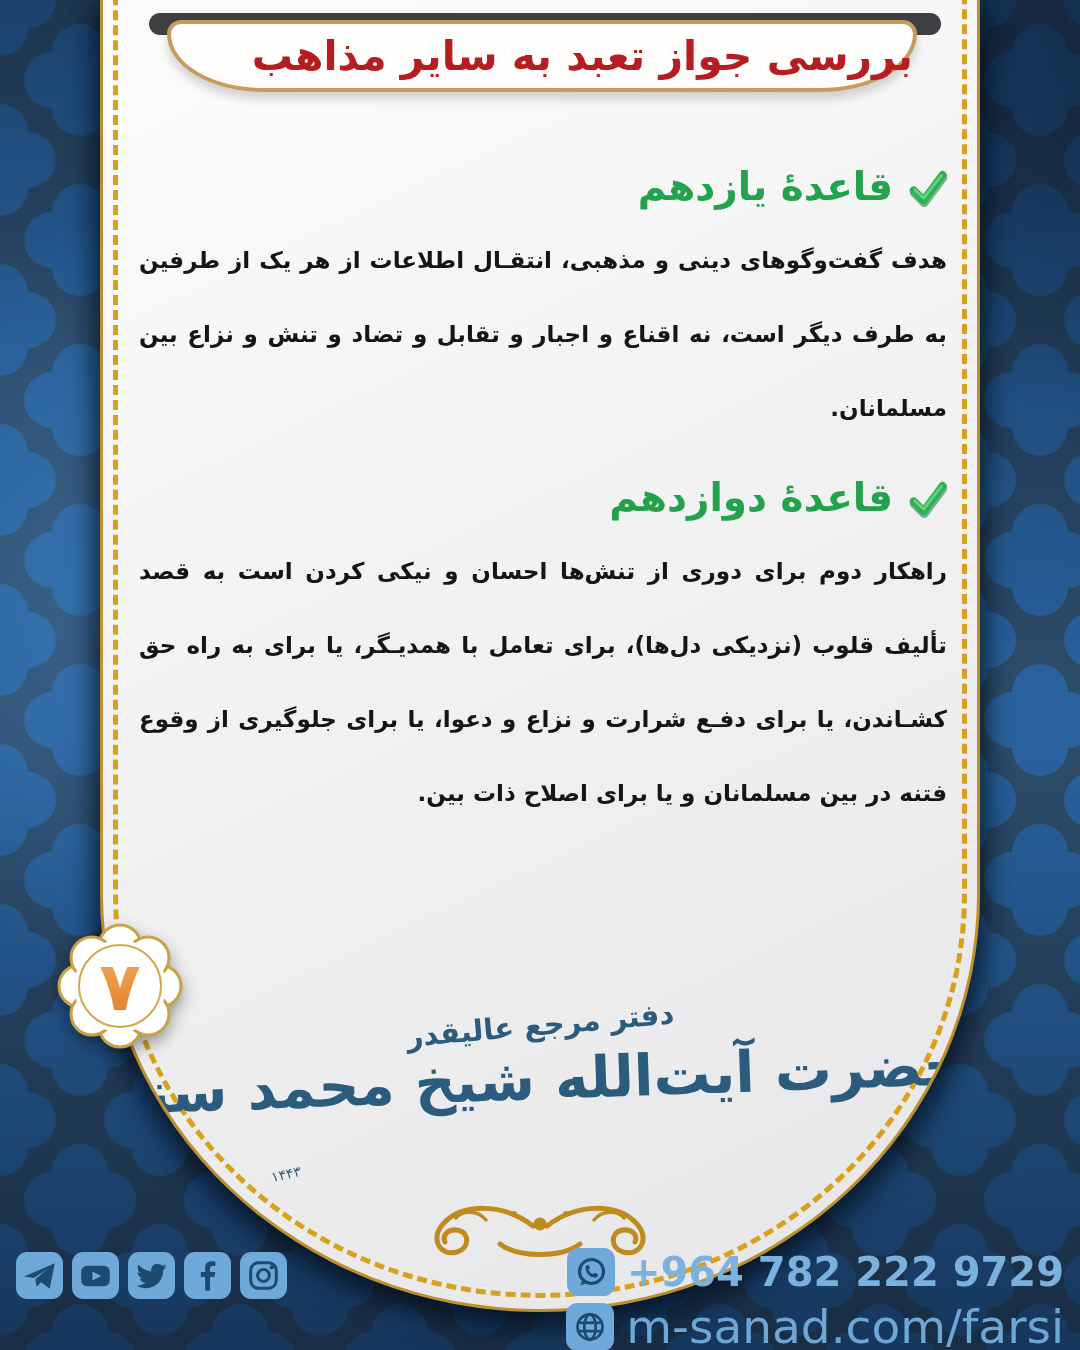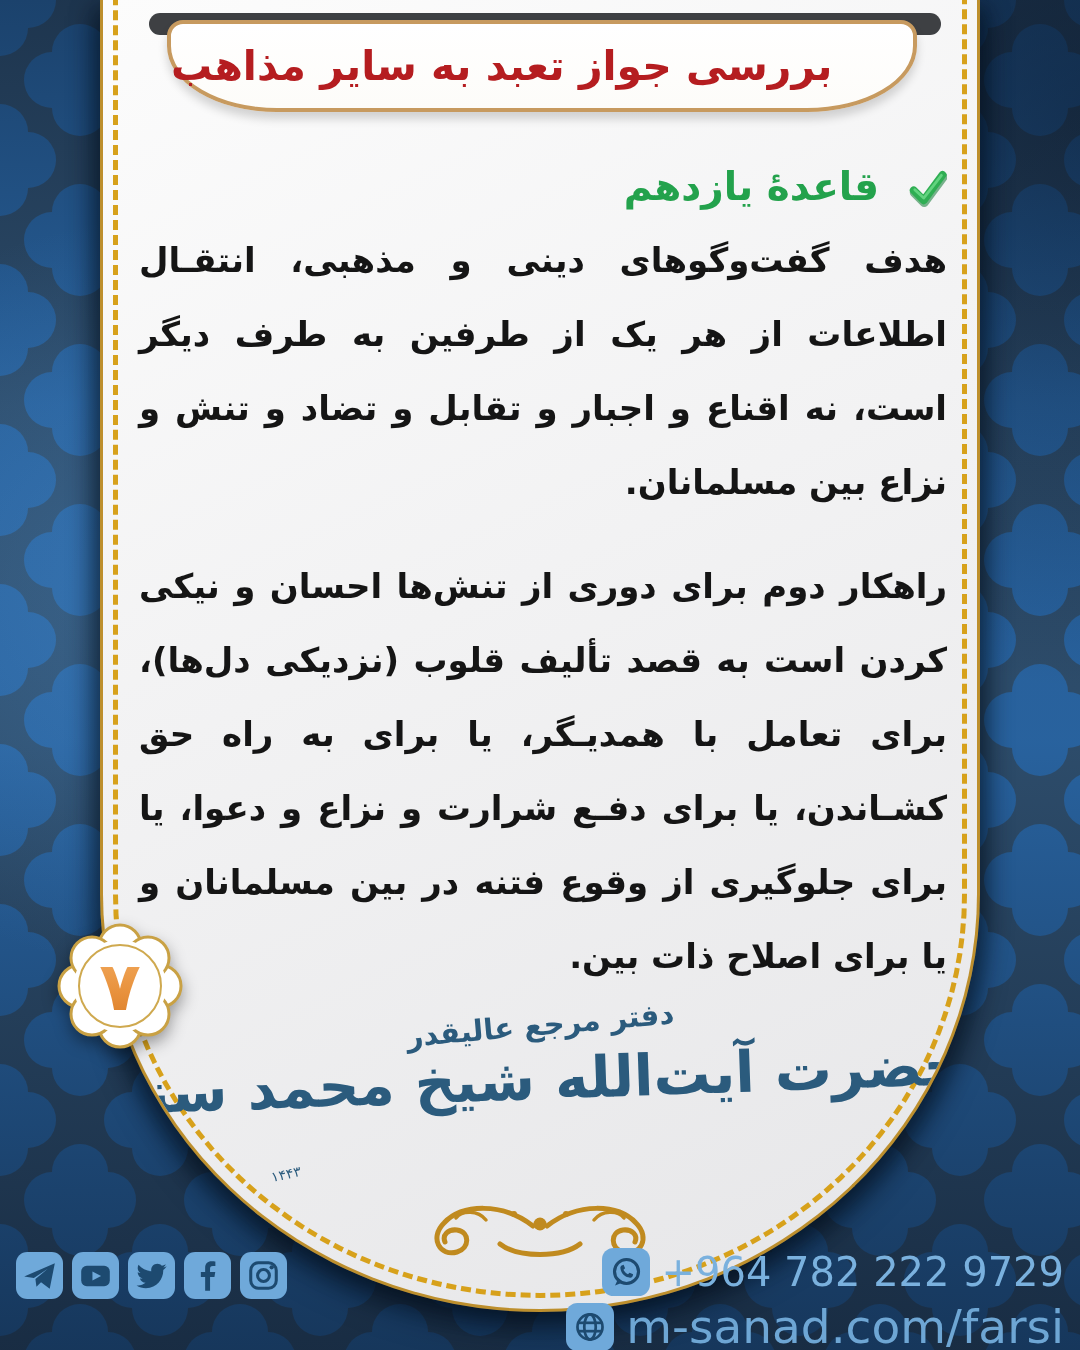--- a/index.html
+++ b/index.html
@@ -17,32 +17,32 @@
     background:linear-gradient(155deg,#fcfcfc 0%,#f2f2f3 45%,#e6e6e8 100%);
     border:3px solid #bd8f2d;border-top:none;
     border-radius:0 0 442px 442px / 0 0 420px 420px;
     box-shadow:0 16px 30px rgba(4,14,28,0.55), -10px 6px 20px rgba(4,14,28,0.35), 10px 6px 20px rgba(4,14,28,0.35);
     overflow:hidden;}
   .card-dashed{position:absolute;left:10px;right:10px;top:-12px;bottom:11px;
     border:5px dashed #d7a11b;border-radius:0 0 432px 432px / 0 0 408px 408px;}
   
   .titlebar{position:absolute;left:46px;top:13px;width:792px;height:22px;
     background:#3e4043;border-radius:11px;}
-  .plaque{position:absolute;left:64px;top:20px;width:750px;height:92px;
+  .plaque{position:absolute;left:64px;top:20px;width:750px;height:72px;
     background:linear-gradient(#ffffff,#fdfcf9);
     border:4px solid #c79a5f;border-radius:16px 16px 110px 110px / 16px 16px 66px 66px;
     box-shadow:0 7px 10px rgba(0,0,0,0.16);
-    display:flex;align-items:center;justify-content:flex-start;}
+    display:flex;align-items:center;justify-content:flex-end;}
   .title-text{font-size:41px;font-weight:bold;color:#b51d20;direction:rtl;}
   
   .content{position:absolute;left:36px;top:164px;width:808px;direction:rtl;}
-  .section-heading{display:flex;align-items:center;gap:28px;margin:0 0 14px;}
+  .section-heading{display:flex;align-items:center;gap:14px;margin:0 0 14px;}
   .section-heading .h-label{font-size:39px;font-weight:bold;color:#23a24c;}
   .check{width:40px;height:40px;flex:0 0 auto;}
-  .body-text{font-size:34px;font-weight:bold;color:#151515;line-height:74px;
+  .body-text{font-size:23px;font-weight:bold;color:#151515;line-height:74px;
     text-align:justify;text-align-last:right;margin:0 0 30px;}
   .sec2{margin-top:10px;}
   
   .signature{position:absolute;left:0;right:0;top:1008px;text-align:center;
     color:#2b5b7d;direction:rtl;}
   .sig-line1{font-size:29px;font-weight:bold;transform:rotate(-5deg);display:inline-block;}
   .sig-line2{font-size:57px;font-weight:bold;margin-top:4px;transform:rotate(-2deg);display:inline-block;
     letter-spacing:1px;}
   .sig-year{position:absolute;left:168px;top:158px;font-size:14px;transform:rotate(-12deg);color:#2b5b7d;}
   .flourish{position:absolute;left:0;right:0;top:1196px;display:flex;justify-content:center;}
@@ -54,21 +54,21 @@
     background:linear-gradient(180deg,#f8bb74 0%,#e8913c 55%,#d06c14 100%);
     -webkit-background-clip:text;background-clip:text;color:transparent;}
   
   .footer-left{position:absolute;left:16px;top:1252px;z-index:2;}
   .icon-row{display:flex;gap:9px;}
   .sicon{width:47px;height:47px;}
   .handle{font-size:38px;color:#7ab1de;margin-top:4px;letter-spacing:1px;}
   .footer-right{position:absolute;right:16px;top:1248px;z-index:2;
     display:flex;flex-direction:column;align-items:flex-end;gap:3px;}
   .contact-row{display:flex;align-items:center;gap:12px;direction:ltr;}
-  .phone{font-size:40px;font-weight:normal;color:#7ab1de;direction:ltr;}
+  .phone{font-size:40px;font-weight:bold;color:#7ab1de;direction:ltr;}
   .website{font-size:47px;color:#6ea6d4;direction:ltr;}
   .cicon{width:48px;height:48px;}
 </style>
 </head>
 <body>
 
 <div class="canvas">
 
   <svg class="bg-pattern" width="1080" height="1350" viewBox="0 0 1080 1350" aria-hidden="true">
     <defs>
@@ -104,20 +104,28 @@
       <div class="section-heading">
         <svg class="check" viewBox="0 0 36 36" aria-hidden="true">
           <path d="M6 21 L15 30 L32 7" fill="none" stroke="#0e7a33" stroke-width="8" stroke-linecap="round" stroke-linejoin="round" opacity="0.55" transform="translate(0.5,2)"></path>
           <path d="M6 21 L15 30 L32 7" fill="none" stroke="#2fae53" stroke-width="7" stroke-linecap="round" stroke-linejoin="round"></path>
           <path d="M7 20.5 L15 28 L31 7.5" fill="none" stroke="#62d37f" stroke-width="2.5" stroke-linecap="round" stroke-linejoin="round"></path>
         </svg>
         <span class="h-label">قاعدهٔ یازدهم</span>
       </div>
       <p class="body-text">هدف گفت‌وگوهای دینی و مذهبی، انتقـال اطلاعات از هر یک از طرفین به طرف دیگر است، نه اقناع و اجبار و تقابل و تضاد و تنش و نزاع بین مسلمانان.</p>
 
+      <div class="section-heading sec2">
+        <svg class="check" viewBox="0 0 36 36" aria-hidden="true">
+          <path d="M6 21 L15 30 L32 7" fill="none" stroke="#0e7a33" stroke-width="8" stroke-linecap="round" stroke-linejoin="round" opacity="0.55" transform="translate(0.5,2)"></path>
+          <path d="M6 21 L15 30 L32 7" fill="none" stroke="#2fae53" stroke-width="7" stroke-linecap="round" stroke-linejoin="round"></path>
+          <path d="M7 20.5 L15 28 L31 7.5" fill="none" stroke="#62d37f" stroke-width="2.5" stroke-linecap="round" stroke-linejoin="round"></path>
+        </svg>
+        <span class="h-label">قاعدهٔ دوازدهم</span>
+      </div>
       <p class="body-text">راهکار دوم برای دوری از تنش‌ها احسان و نیکی کردن است به قصد تألیف قلوب (نزدیکی دل‌ها)، برای تعامل با همدیـگر، یا برای به راه حق کشـاندن، یا برای دفـع شرارت و نزاع و دعوا، یا برای جلوگیری از وقوع فتنه در بین مسلمانان و یا برای اصلاح ذات بین.</p>
     </div>
 
     <div class="signature">
       <div><span class="sig-line1">دفتر مرجع عالیقدر</span></div>
       <div><span class="sig-line2">حضرت آیت‌الله شیخ محمد سند</span></div>
       <span class="sig-year">۱۴۴۳</span>
     </div>
 
     <div class="flourish">

